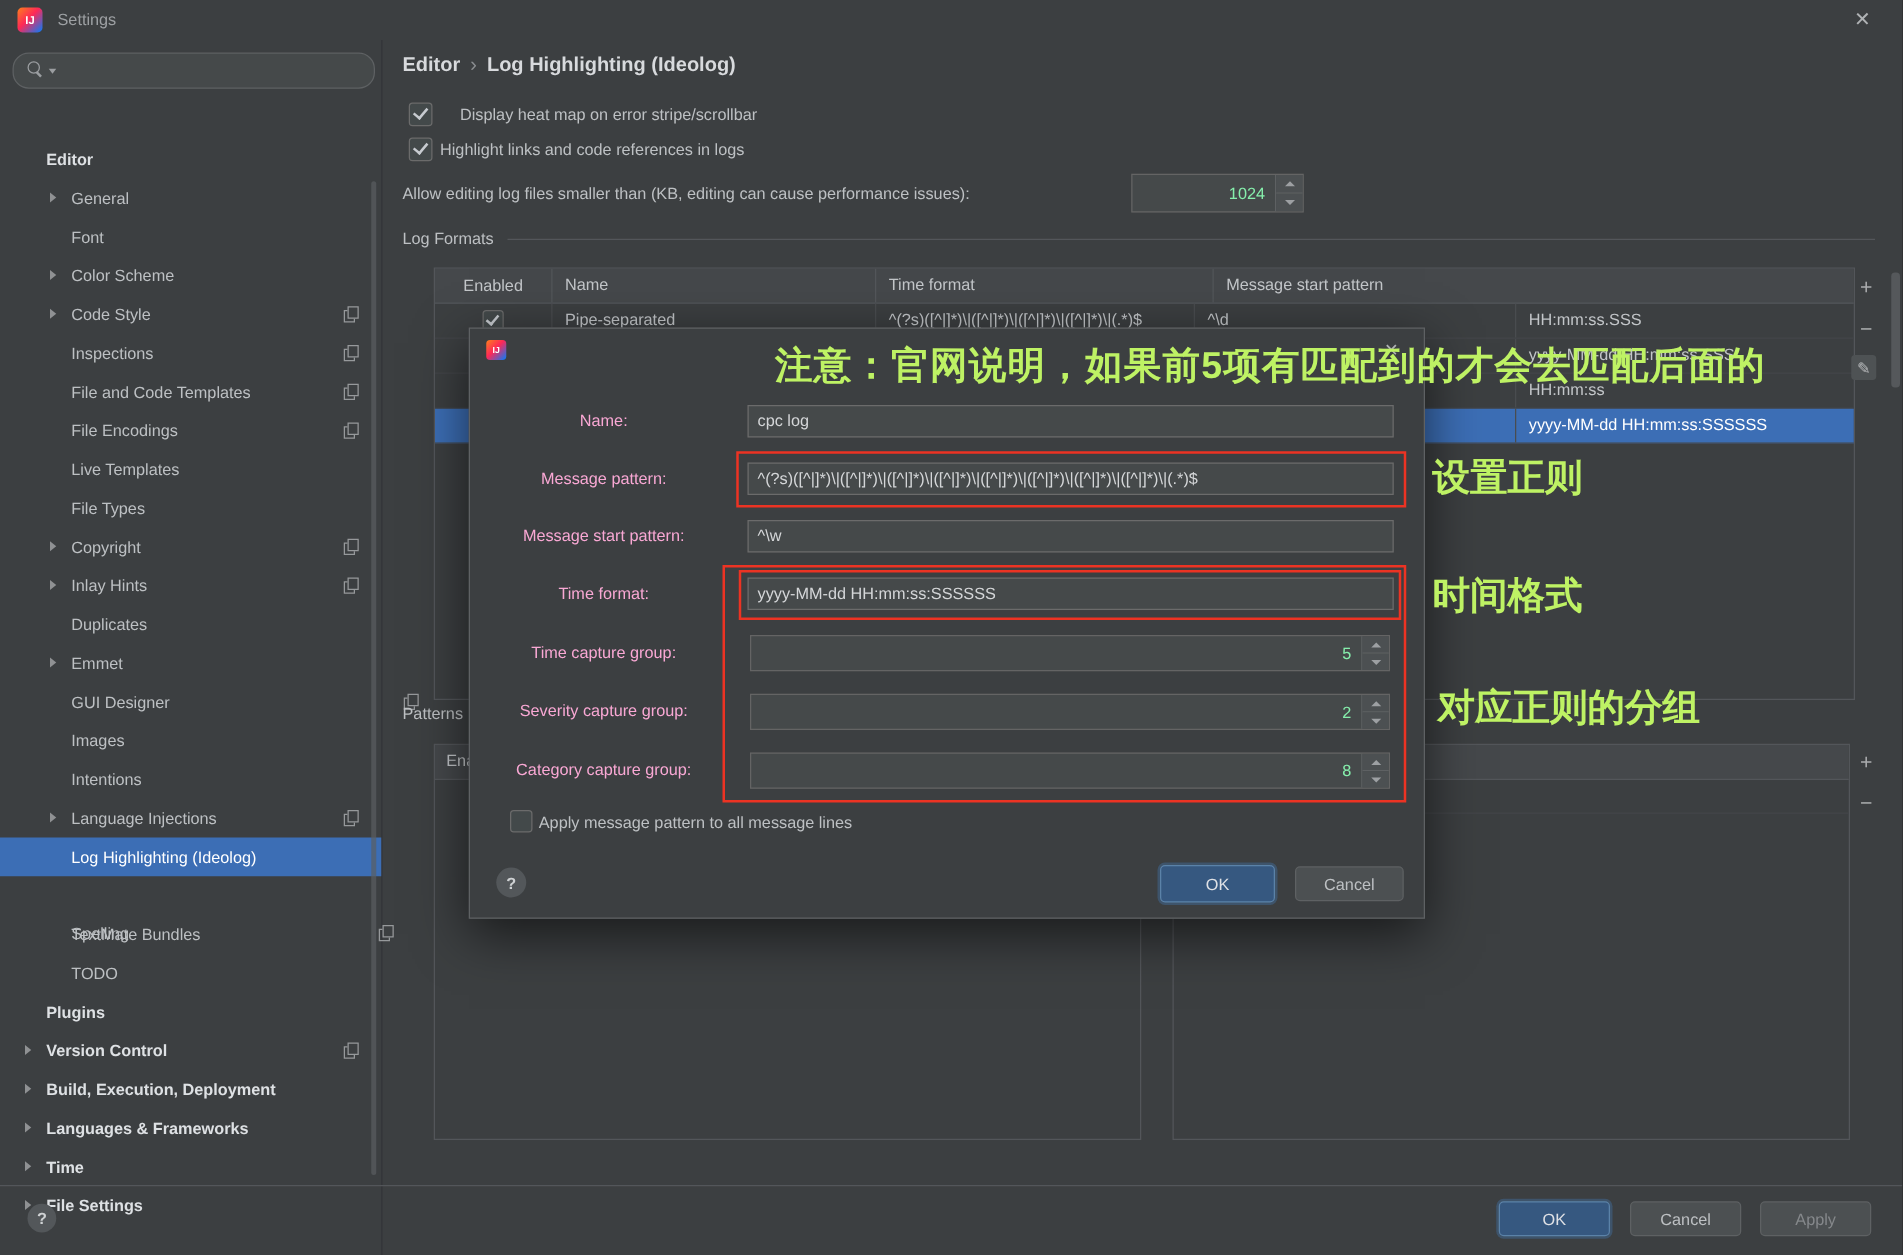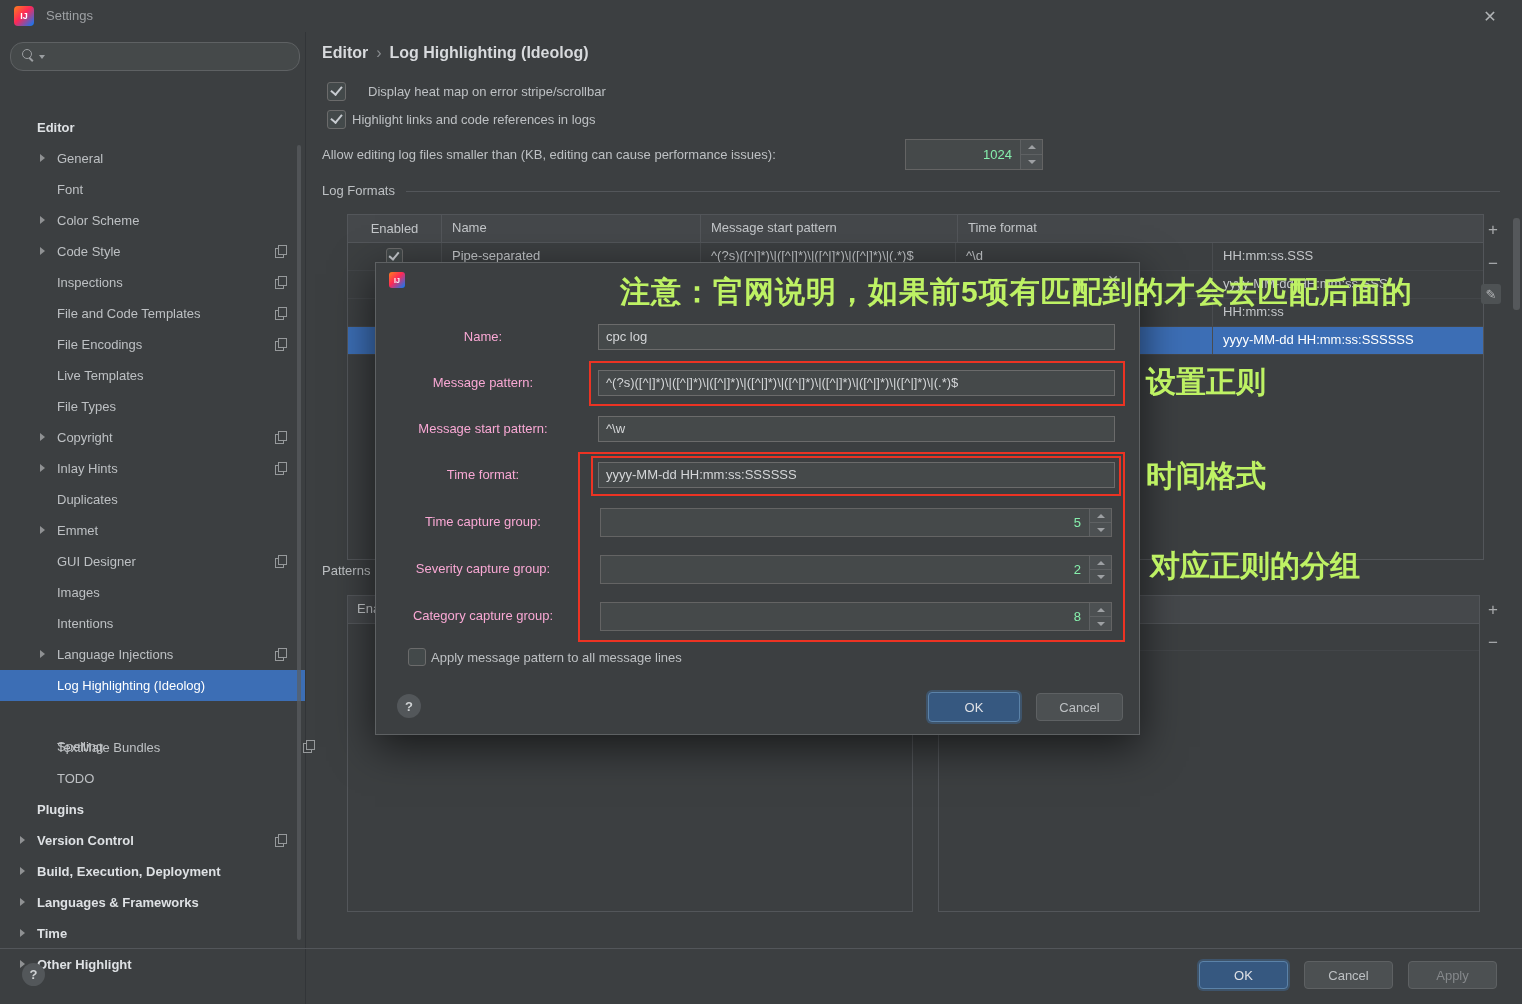--- a/index.html
+++ b/index.html
@@ -195,21 +195,21 @@
           <span class="lbl">Inlay Hints</span>
           <span class="proj-icon"></span>
         </div>
         <div class="side-item lvl1" style="top: 452px;">
           <span class="lbl">Duplicates</span>
         </div>
         <div class="side-item lvl1" style="top: 483px;">
           <span class="tri"></span>
           <span class="lbl">Emmet</span>
         </div>
-        <div class="side-item lvl1" style="top: 514px;">
+        <div class="side-item lvl1" style="top: 514px; padding-left: 48px;">
           <span class="lbl">GUI Designer</span>
           <span class="proj-icon"></span>
         </div>
         <div class="side-item lvl1" style="top: 545px;">
           <span class="lbl">Images</span>
         </div>
         <div class="side-item lvl1" style="top: 576px;">
           <span class="lbl">Intentions</span>
         </div>
         <div class="side-item lvl1" style="top: 607px;">
@@ -245,21 +245,21 @@
         <div class="side-item lvl0 bold" style="top: 855px;">
           <span class="tri"></span>
           <span class="lbl">Languages &amp; Frameworks</span>
         </div>
         <div class="side-item lvl0 bold" style="top: 886px;">
           <span class="tri"></span>
           <span class="lbl">Time</span>
         </div>
         <div class="side-item lvl0 bold" style="top: 917px;">
           <span class="tri"></span>
-          <span class="lbl">Other Highlight</span>
+          <span class="lbl">File Settings</span>
         </div>
       </div>
     <div class="abs" id="side-scroll"></div>
   </div>
 
   <div class="abs" id="breadcrumb">
     <span>Editor</span><span class="sep">›</span><span>Log Highlighting (Ideolog)</span>
   </div>
 
   <span class="cb checked" style="left:327px;top:82px;"></span>
@@ -276,22 +276,22 @@
       </span>
   </div>
 
   <span class="lbl-text" id="log-formats-label">Log Formats</span>
   <div class="hrule" id="hr1"></div>
 
   <div class="abs" id="log-table">
     <div class="t-row t-head" id="log-head">
         <div class="t-cell c0">Enabled</div>
         <div class="t-cell c1">Name</div>
+        <div class="t-cell c4">Time format</div>
         <div class="t-cell c3">Message start pattern</div>
-        <div class="t-cell c4">Time format</div>
       </div>
     <div id="log-rows">
         <div class="t-row data">
           <div class="t-cell c0">
             <span class="cb small checked"></span>
           </div>
           <div class="t-cell c1">Pipe-separated</div>
           <div class="t-cell c2">^(?s)([^|]*)\|([^|]*)\|([^|]*)\|([^|]*)\|(.*)$</div>
           <div class="t-cell c3">^\d</div>
           <div class="t-cell c4">HH:mm:ss.SSS</div>

